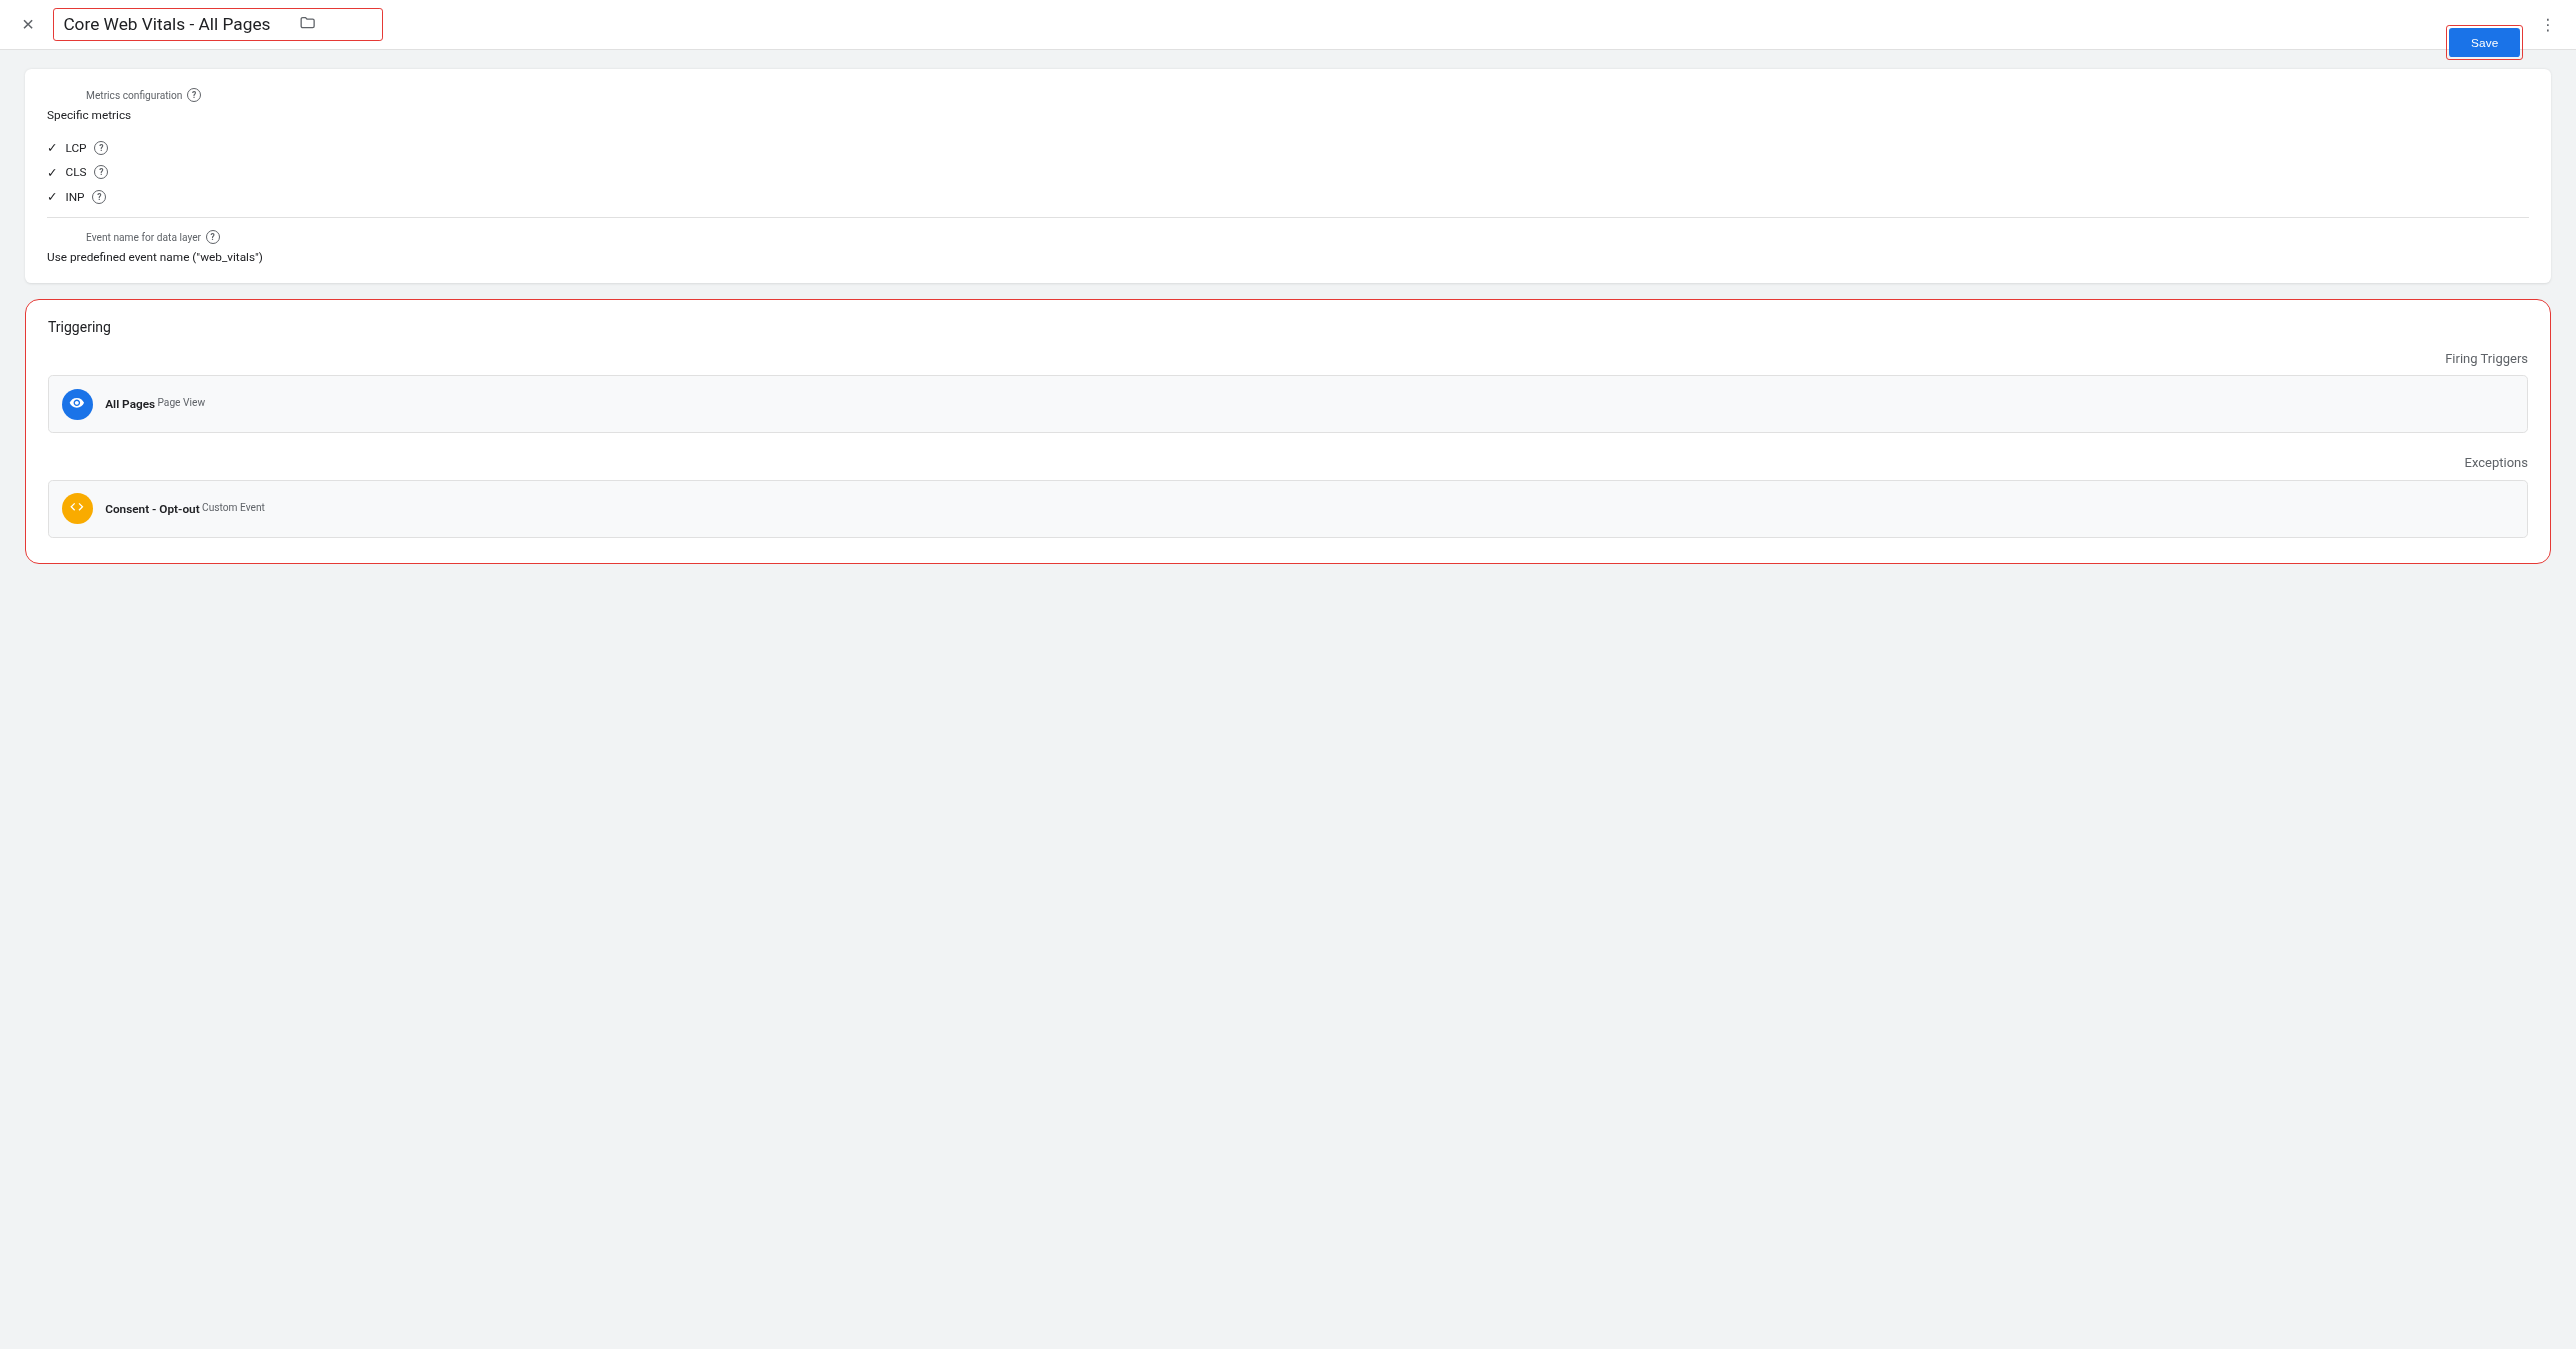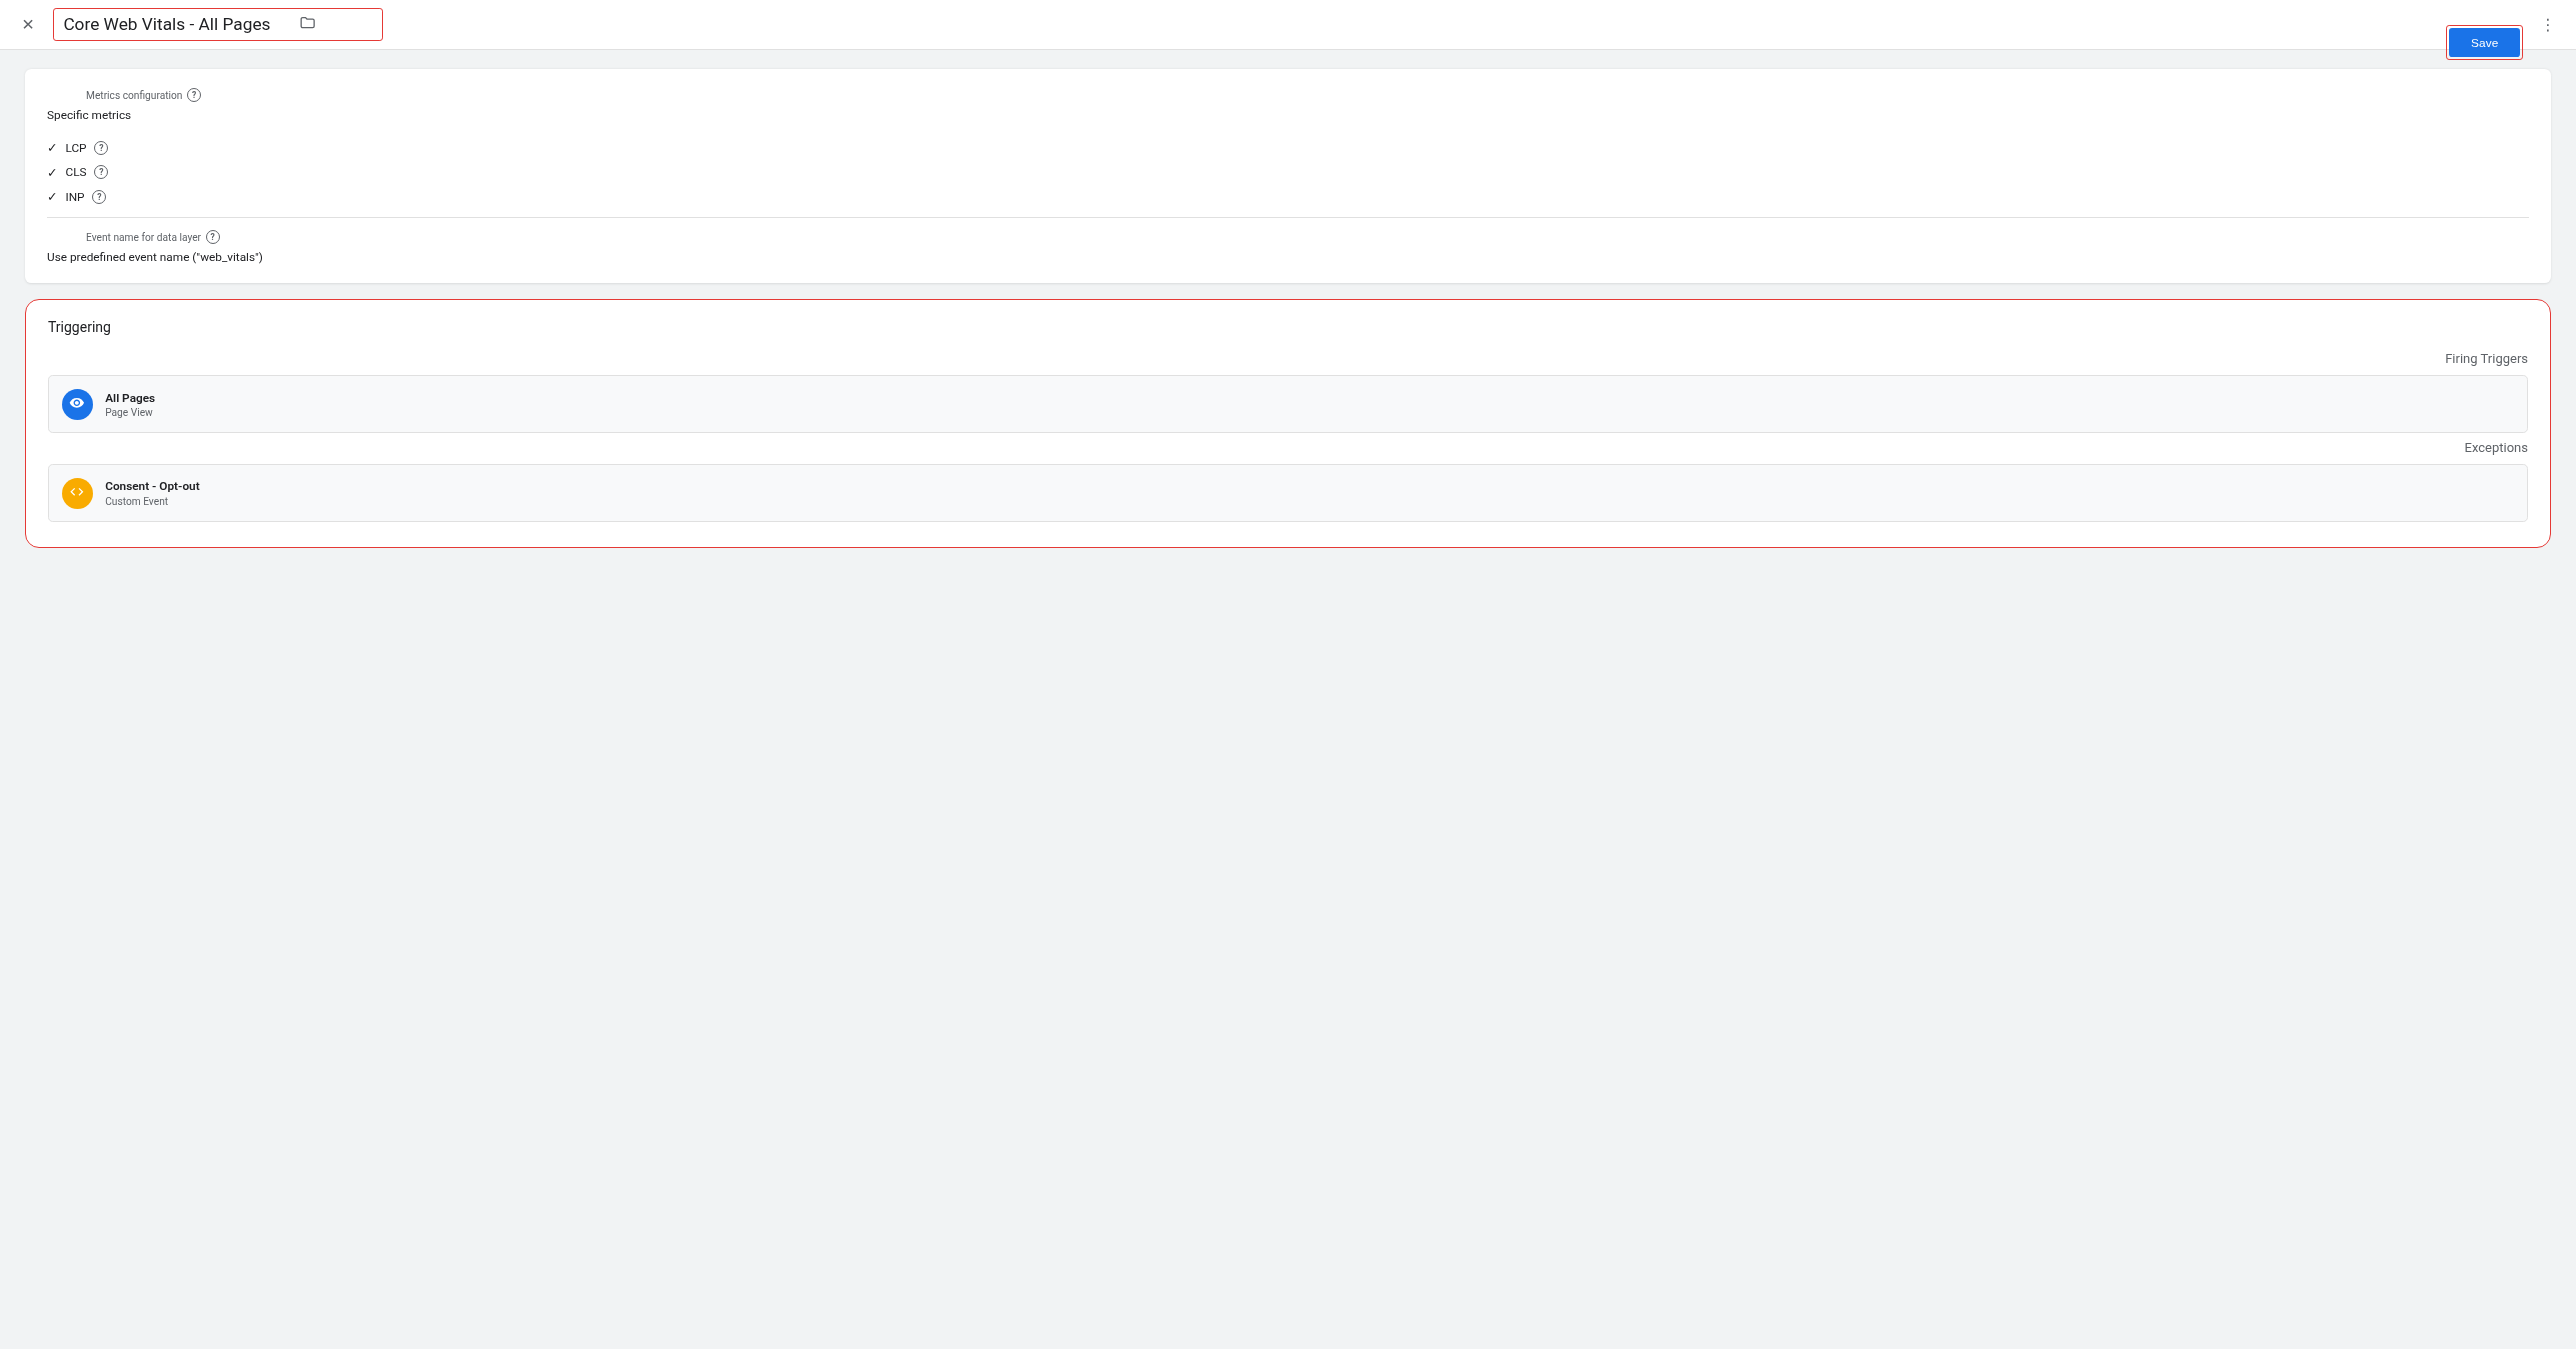--- a/index.html
+++ b/index.html
@@ -216,21 +216,21 @@
       border-radius: 50%;
       display: flex;
       align-items: center;
       justify-content: center;
       flex-shrink: 0;
     }
 
     .trigger-icon-blue { background: #1a73e8; }
     .trigger-icon-orange { background: #f9ab00; }
 
-    .trigger-info { display: flex; flex-direction: column; gap: 2.4px; }
+    .trigger-info { display: flex; flex-direction: row; gap: 2.4px; }
 
     .trigger-name {
       font-size: 11.8px;
       font-weight: 600;
       color: #202124;
     }
 
     .trigger-type {
       font-size: 10.2px;
       color: #5f6368;
@@ -318,21 +318,21 @@
             <path d="M12 4.5C7 4.5 2.73 7.61 1 12c1.73 4.39 6 7.5 11 7.5s9.27-3.11 11-7.5c-1.73-4.39-6-7.5-11-7.5zM12 17c-2.76 0-5-2.24-5-5s2.24-5 5-5 5 2.24 5 5-2.24 5-5 5zm0-8c-1.66 0-3 1.34-3 3s1.34 3 3 3 3-1.34 3-3-1.34-3-3-3z"></path>
           </svg>
         </span>
       </div>
       <div class="trigger-info">
         <span class="trigger-name">All Pages</span>
         <span class="trigger-type">Page View</span>
       </div>
     </div>
 
-    <div style="margin-top: 6px;">
+    <div style="margin-top: 22px;">
       <div class="subsection-label">Exceptions</div>
 
       <div class="trigger-item">
         <div class="trigger-icon-circle trigger-icon-orange">
           <span>
             <svg class="code-icon-svg" viewBox="0 0 24 24" fill="white">
               <path d="M9.4 16.6L4.8 12l4.6-4.6L8 6l-6 6 6 6 1.4-1.4zm5.2 0l4.6-4.6-4.6-4.6L16 6l6 6-6 6-1.4-1.4z"></path>
             </svg>
           </span>
         </div>

